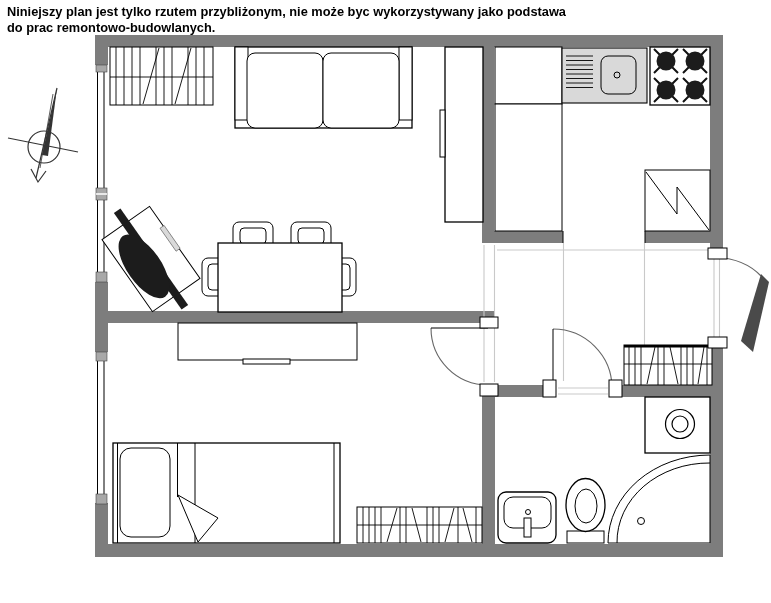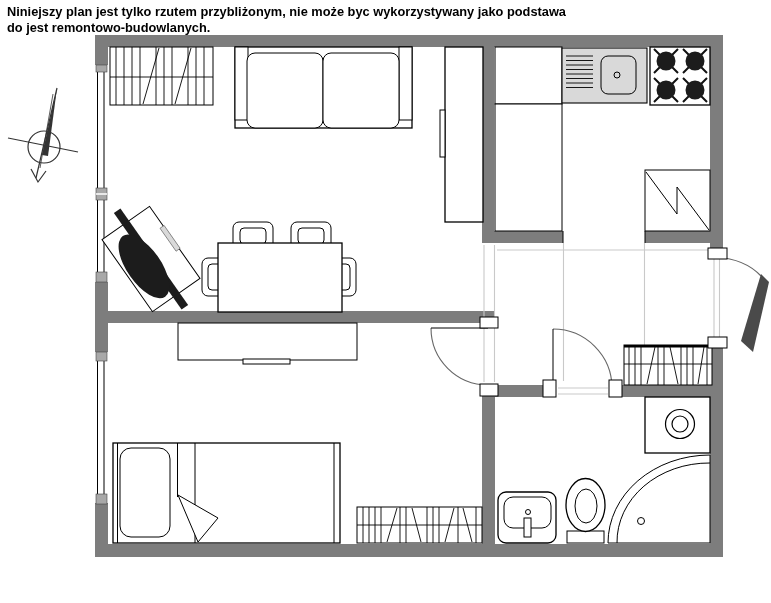--- a/index.html
+++ b/index.html
@@ -21,21 +21,21 @@
   .wblock{fill:var(--window_block);stroke:#444;stroke-width:0.6;}
   .cmp{stroke:#333;stroke-width:1.2;fill:none;}
 </style>
 </head>
 <body>
 
 <div class="page">
 
   <div class="disclaimer">
     <div>Niniejszy plan jest tylko rzutem przybliżonym, nie może byc wykorzystywany jako podstawa</div>
-    <div>do jest remontowo-budowlanych.</div>
+    <div>do prac remontowo-budowlanych.</div>
   </div>
 
   <svg class="plan" width="771" height="603" viewBox="0 0 771 603">
 
     <g>
       <circle class="cmp" cx="44" cy="147" r="16"></circle>
       <path class="cmp" d="M8,138 L78,152"></path>
       <path class="cmp" d="M57,88 L36,178"></path>
       <path class="cmp" style="stroke-width:0.8" d="M53,94 L40,168"></path>
       <polygon fill="#333" points="57,88 42,155 48,156"></polygon>

